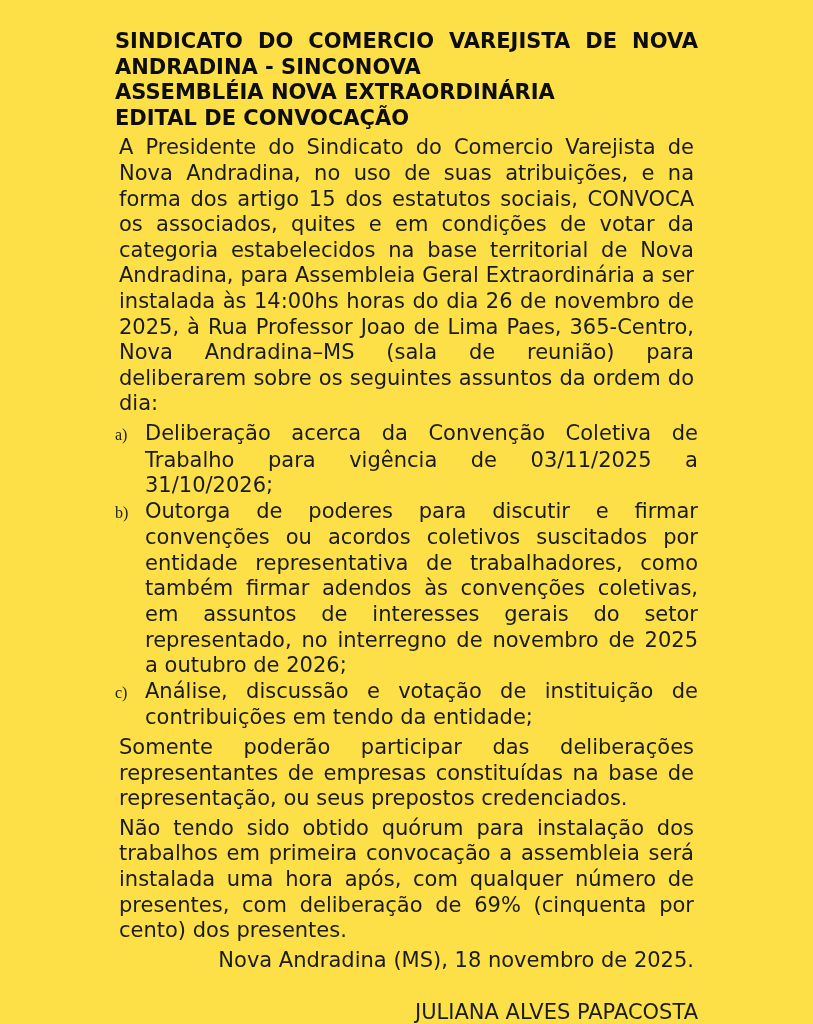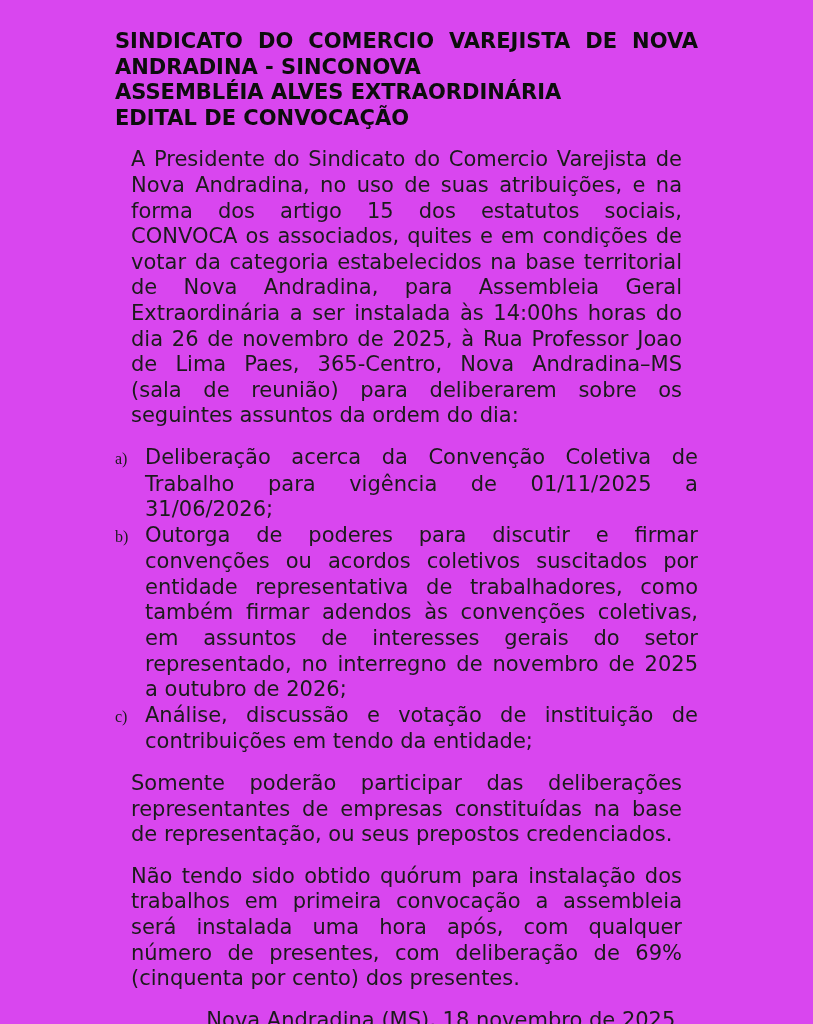--- a/index.html
+++ b/index.html
@@ -4,21 +4,21 @@
 <style>
   html, body {
     margin: 0;
     padding: 0;
     background: #ffffff;
   }
   .page {
     position: relative;
     width: 813px;
     height: 1024px;
-    background: #d946ef;
+    background: #fde047;
     overflow: hidden;
     font-family: "DejaVu Sans", "Liberation Sans", sans-serif;
     color: #1b1b1b;
   }
   .content {
     position: absolute;
     left: 115px;
     top: 29px;
     width: 583px;
     font-size: 21px;
@@ -26,21 +26,21 @@
     text-align: justify;
   }
   .heading {
     font-weight: 700;
     color: #0d0d0d;
   }
   .heading div {
     text-align: justify;
   }
   p {
-    margin: 16px;
+    margin: 4px;
     padding: 0;
   }
   .agenda-item {
     padding-left: 30px;
     text-indent: -30px;
   }
   .agenda-marker {
     display: inline-block;
     width: 30px;
     text-indent: 0;
@@ -59,29 +59,29 @@
   }
 </style>
 </head>
 <body>
 
 <div class="page">
   <div class="content">
 
     <div class="heading">
       <div>SINDICATO DO COMERCIO VAREJISTA DE NOVA ANDRADINA - SINCONOVA</div>
-      <div>ASSEMBLÉIA ALVES EXTRAORDINÁRIA</div>
+      <div>ASSEMBLÉIA NOVA EXTRAORDINÁRIA</div>
       <div>EDITAL DE CONVOCAÇÃO</div>
     </div>
 
     <p class="body-par">A Presidente do Sindicato do Comercio Varejista de Nova Andradina, no uso de suas atribuições, e na forma dos artigo 15 dos estatutos sociais, CONVOCA os associados, quites e em condições de votar da categoria estabelecidos na base territorial de Nova Andradina, para Assembleia Geral Extraordinária a ser instalada às 14:00hs horas do dia 26 de novembro de 2025, à Rua Professor Joao de Lima Paes, 365-Centro, Nova Andradina–MS (sala de reunião) para deliberarem sobre os seguintes assuntos da ordem do dia:</p>
 
     <div class="agenda">
       <div class="agenda-item">
-        <span class="agenda-marker">a)</span><span>Deliberação acerca da Convenção Coletiva de Trabalho para vigência de 01/11/2025 a 31/06/2026;</span>
+        <span class="agenda-marker">a)</span><span>Deliberação acerca da Convenção Coletiva de Trabalho para vigência de 03/11/2025 a 31/10/2026;</span>
       </div>
       <div class="agenda-item">
         <span class="agenda-marker">b)</span><span>Outorga de poderes para discutir e firmar convenções ou acordos coletivos suscitados por entidade representativa de trabalhadores, como também firmar adendos às convenções coletivas, em assuntos de interesses gerais do setor representado, no interregno de novembro de 2025 a outubro de 2026;</span>
       </div>
       <div class="agenda-item">
         <span class="agenda-marker">c)</span><span>Análise, discussão e votação de instituição de contribuições em tendo da entidade;</span>
       </div>
     </div>
 
     <p class="body-par">Somente poderão participar das deliberações representantes de empresas constituídas na base de representação, ou seus prepostos credenciados.</p>

